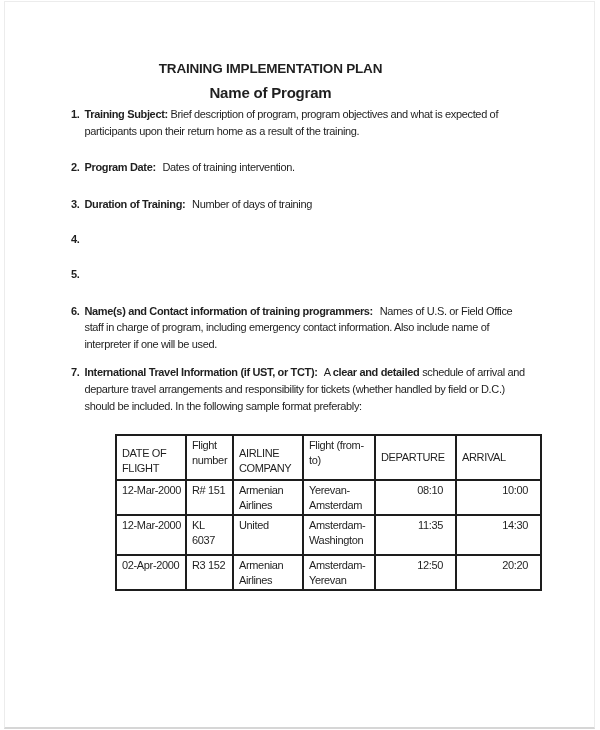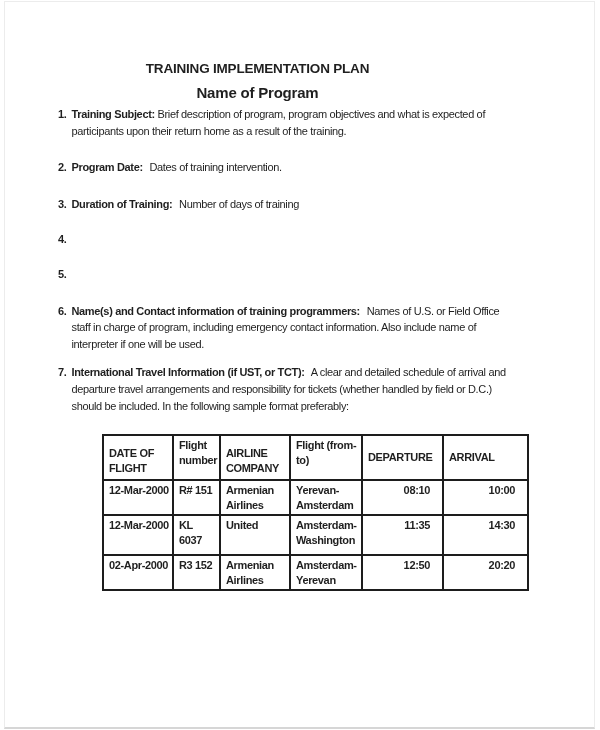--- a/index.html
+++ b/index.html
@@ -10,21 +10,21 @@
     color:#1f1f1f;
     position:relative;
     overflow:hidden;
   }
   .frame {
     position:absolute; left:4px; top:1px; width:589px; height:725px;
     border:1px solid #ececec;
     border-bottom:2px solid #d6d6d6;
     pointer-events:none;
   }
-  .content { position:absolute; left:0; top:0; width:515px; }
+  .content { position:absolute; left:13px; top:0; width:515px; }
 
   .doc-title {
     margin:60px 0 0 0;
     text-align:center;
     font-size:13.5px; line-height:17px;
     font-weight:bold; letter-spacing:-0.2px;
   }
   .doc-subtitle {
     margin-top:8px;
     text-align:center;
@@ -34,32 +34,32 @@
 
   .items { margin-top:5px; }
   .item {
     display:flex;
     font-size:11px; line-height:16.6px; letter-spacing:-0.35px;
   }
   .item .num { width:13.5px; margin-left:58px; flex:none; font-weight:bold; }
   .item .itext { width:482px; }
   .item .label { font-weight:bold; margin-right:4px; }
   .item .label.tight { margin-right:0; }
-  .item .boldseg { font-weight:normal;margin-top:36px; }
+  .item .boldseg { font-weight:bold;margin-top:36px; }
   .m20 { margin-bottom:20px; }
   .m19 { margin-bottom:19px; }
   .m18 { margin-bottom:18px; }
   .m12 { margin-bottom:12px; }
 
   table.flight {
     border-collapse:collapse;
     table-layout:fixed;
     margin:20px 0 0 102px;
     width:425px;
-    font-size:11px; font-weight:bold; line-height:14.5px; letter-spacing:-0.35px;
+    font-size:11px; font-weight:normal; line-height:14.5px; letter-spacing:-0.35px;
   }
   table.flight td {
     border:2px solid #1d1d1d;
     padding:2px 2px 2px 5px;
     overflow:hidden;
   }
   table.flight thead tr { height:45px; }
   table.flight tbody tr:nth-child(1) { height:32px; }
   table.flight tbody tr:nth-child(2) { height:40px; }
   table.flight tbody tr:nth-child(3) { height:31px; }

